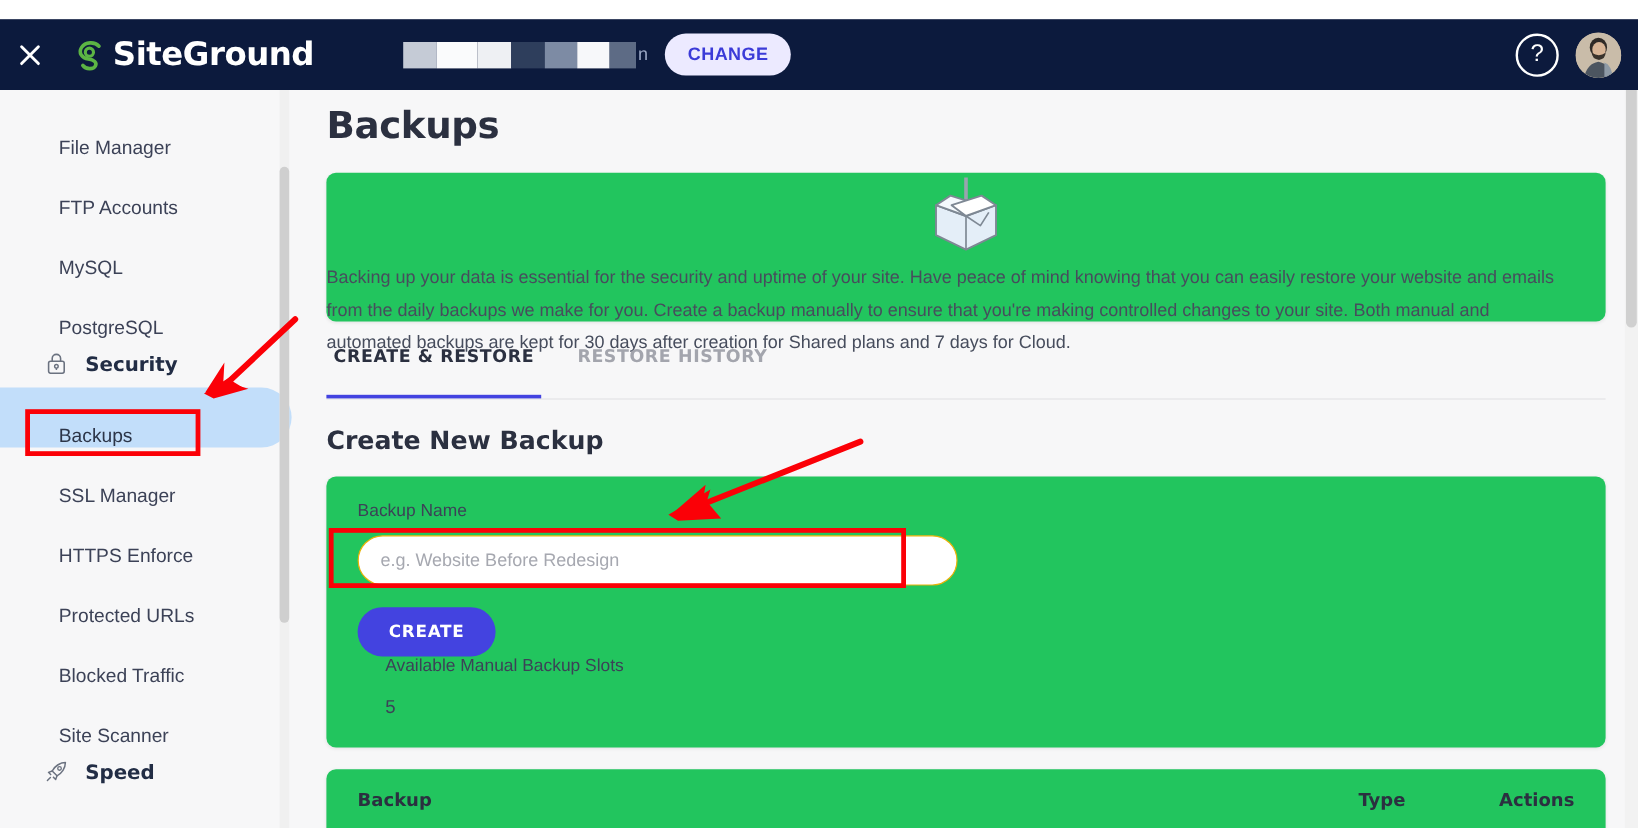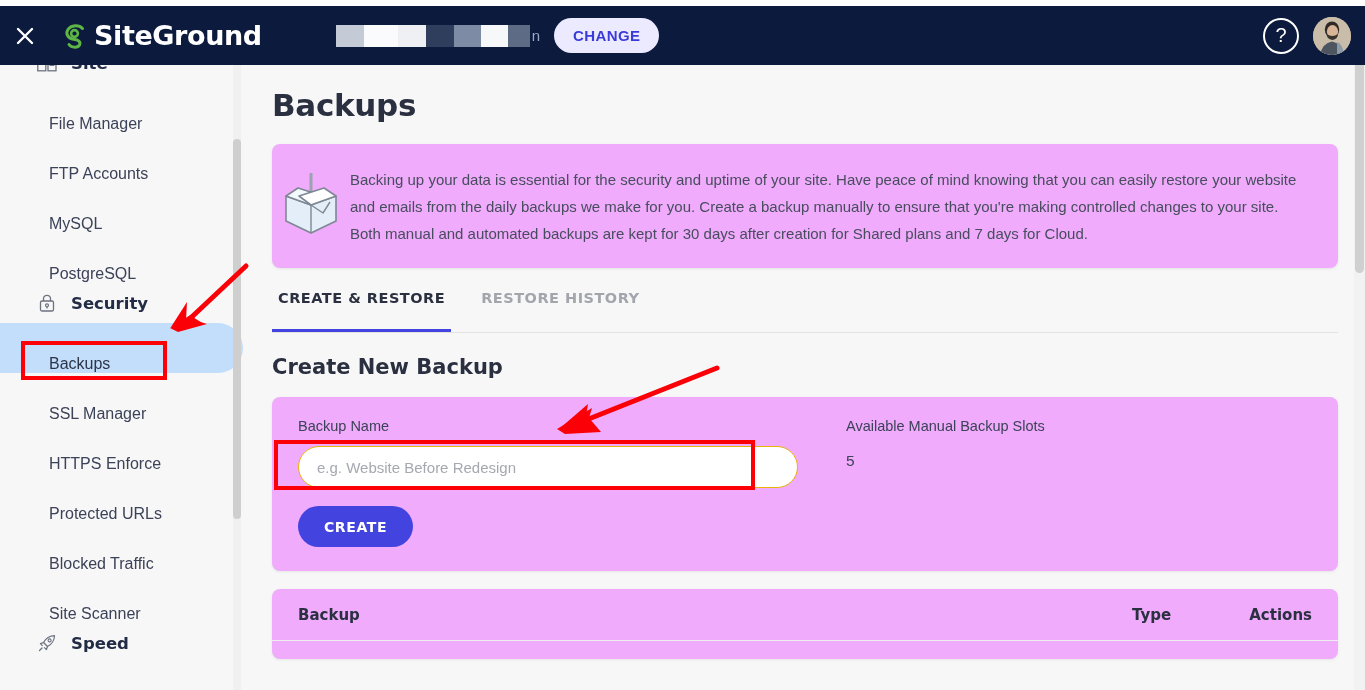--- a/index.html
+++ b/index.html
@@ -6,21 +6,21 @@
   html, body {
     width: 1365px; height: 690px;
     overflow: hidden;
     font-family: "Liberation Sans", sans-serif;
     background: #ffffff;
   }
   .app { position: relative; width: 1365px; height: 690px; overflow: hidden; }
 
   
   .topbar {
-    position: absolute; top: 6px; left: 0;
+    position: absolute; top: 16px; left: 0;
     width: 1365px; height: 59px;
     background: #0c1a3d;
     display: flex; align-items: center;
     z-index: 40;
   }
   .close-btn {
     width: 26px; height: 26px; margin-left: 12px;
     display: flex; align-items: center; justify-content: center;
     cursor: pointer;
   }
@@ -118,23 +118,24 @@
     background: #f7f7f8;
     overflow: hidden;
   }
   .page-title {
     margin: 28px 0 0 27px;
     font-size: 31px; font-weight: 700; color: #2b3040;
     letter-spacing: -0.3px;
     font-family: "DejaVu Sans", sans-serif;
   }
   .card {
-    background: #f0abfc;
+    background: #22c55e;
     border-radius: 8px;
     box-shadow: 0 1px 3px rgba(0,0,0,0.08);
+    flex-direction: column;
   }
   .info-card {
     margin: 21px 27px 0 27px;
     height: 124px;
     display: flex; align-items: center;
   }
   .info-icon { width: 150px; display: flex; justify-content: center; }
   .info-text {
     font-size: 15px; line-height: 27px; color: #474d5d;
     padding-right: 30px;

